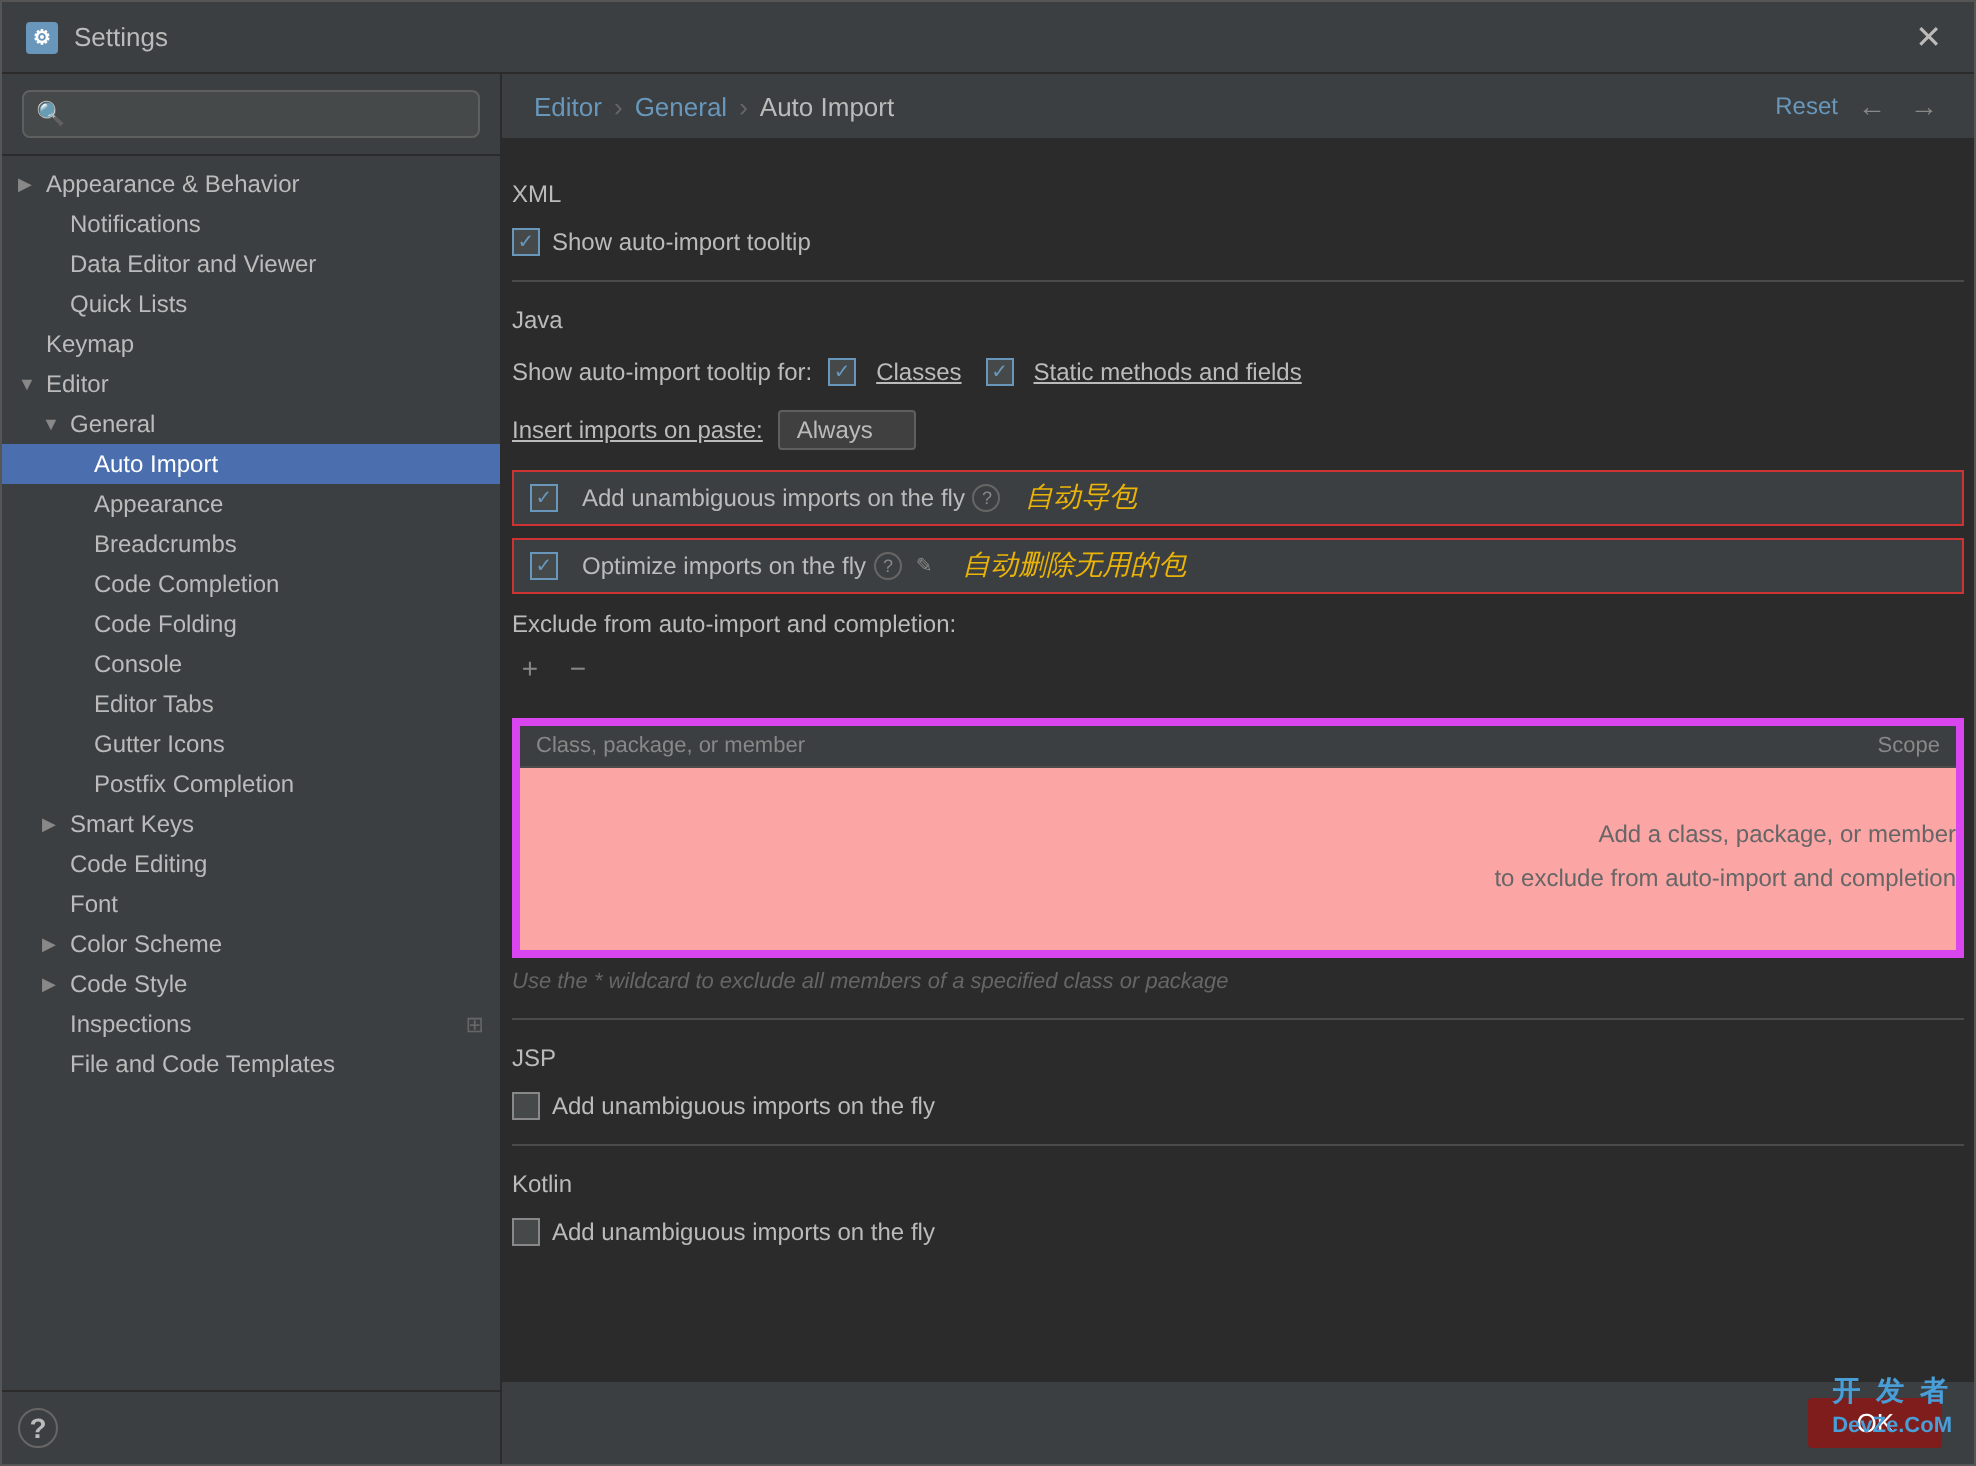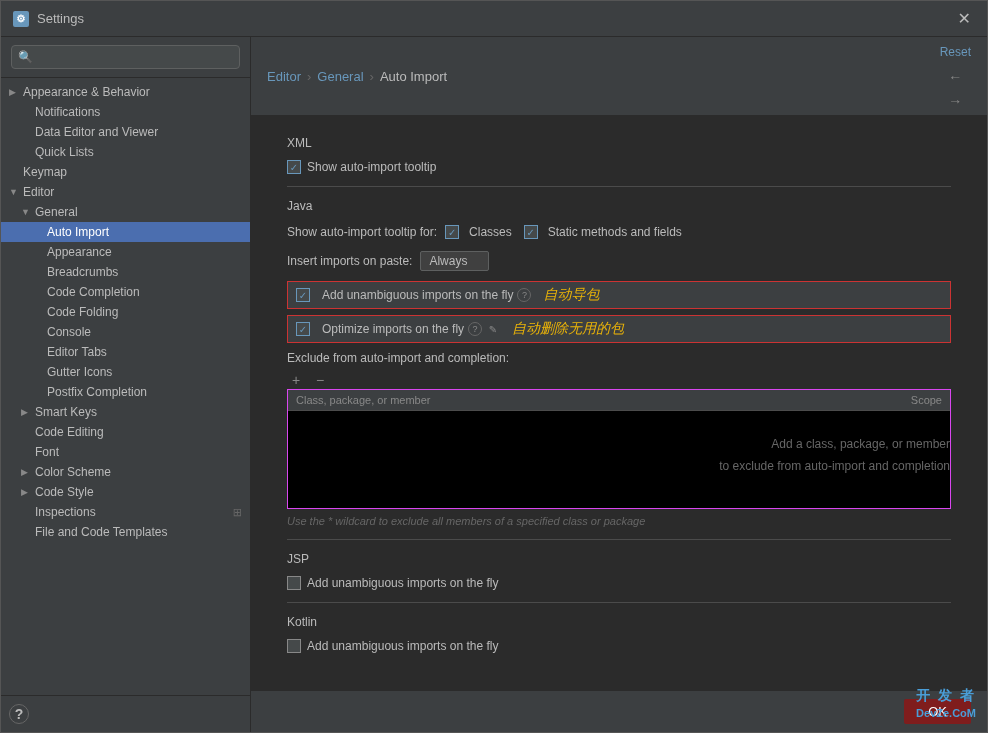--- a/index.html
+++ b/index.html
@@ -180,38 +180,37 @@
       color: #6897bb;
       cursor: pointer;
     }
     .breadcrumb-current {
       color: #bbbbbb;
     }
     .header-actions {
       display: flex;
       align-items: center;
       gap: 8px;
-      flex-direction: column;
     }
     .reset-btn {
       color: #6897bb;
       cursor: pointer;
       font-size: 12px;
     }
     .nav-btn {
       color: #888;
       font-size: 14px;
       cursor: pointer;
       padding: 0 2px;
     }
 
     .main-content {
       flex: 1;
       overflow-y: auto;
-      padding: 16px 36px;
+      padding: 16px 5px;
     }
     .main-content::-webkit-scrollbar { width: 6px; }
     .main-content::-webkit-scrollbar-track { background: #2b2b2b; }
     .main-content::-webkit-scrollbar-thumb { background: #555; }
 
     .section-label {
       color: #bbbbbb;
       font-size: 12px;
       margin-bottom: 10px;
       margin-top: 4px;
@@ -346,23 +345,24 @@
       font-size: 14px;
       cursor: pointer;
       width: 18px;
       height: 18px;
       display: flex;
       align-items: center;
       justify-content: center;
     }
 
     .exclude-table {
-      border: 1px solid #d946ef;
-      background: #000000;
+      border: 4px solid #d946ef;
+      background: #fca5a5;
       min-height: 120px;
+      margin-top: 16px;
     }
     .table-header {
       display: flex;
       background: #3c3f41;
       border-bottom: 1px solid #4b4b4b;
       padding: 4px 8px;
     }
     .table-col-main {
       flex: 1;
       font-size: 11px;
@@ -424,21 +424,21 @@
       pointer-events: none;
     }
     .watermark-top {
       font-size: 14px;
       letter-spacing: 2px;
     }
     .watermark-bottom {
       font-size: 11px;
     }
 
-    .underline { }
+    .underline { text-decoration: underline; }
   </style>
 </head>
 <body>
 
 <div class="window">
 
   <div class="titlebar">
     <div class="titlebar-icon">
       <span>⚙</span>
     </div>

